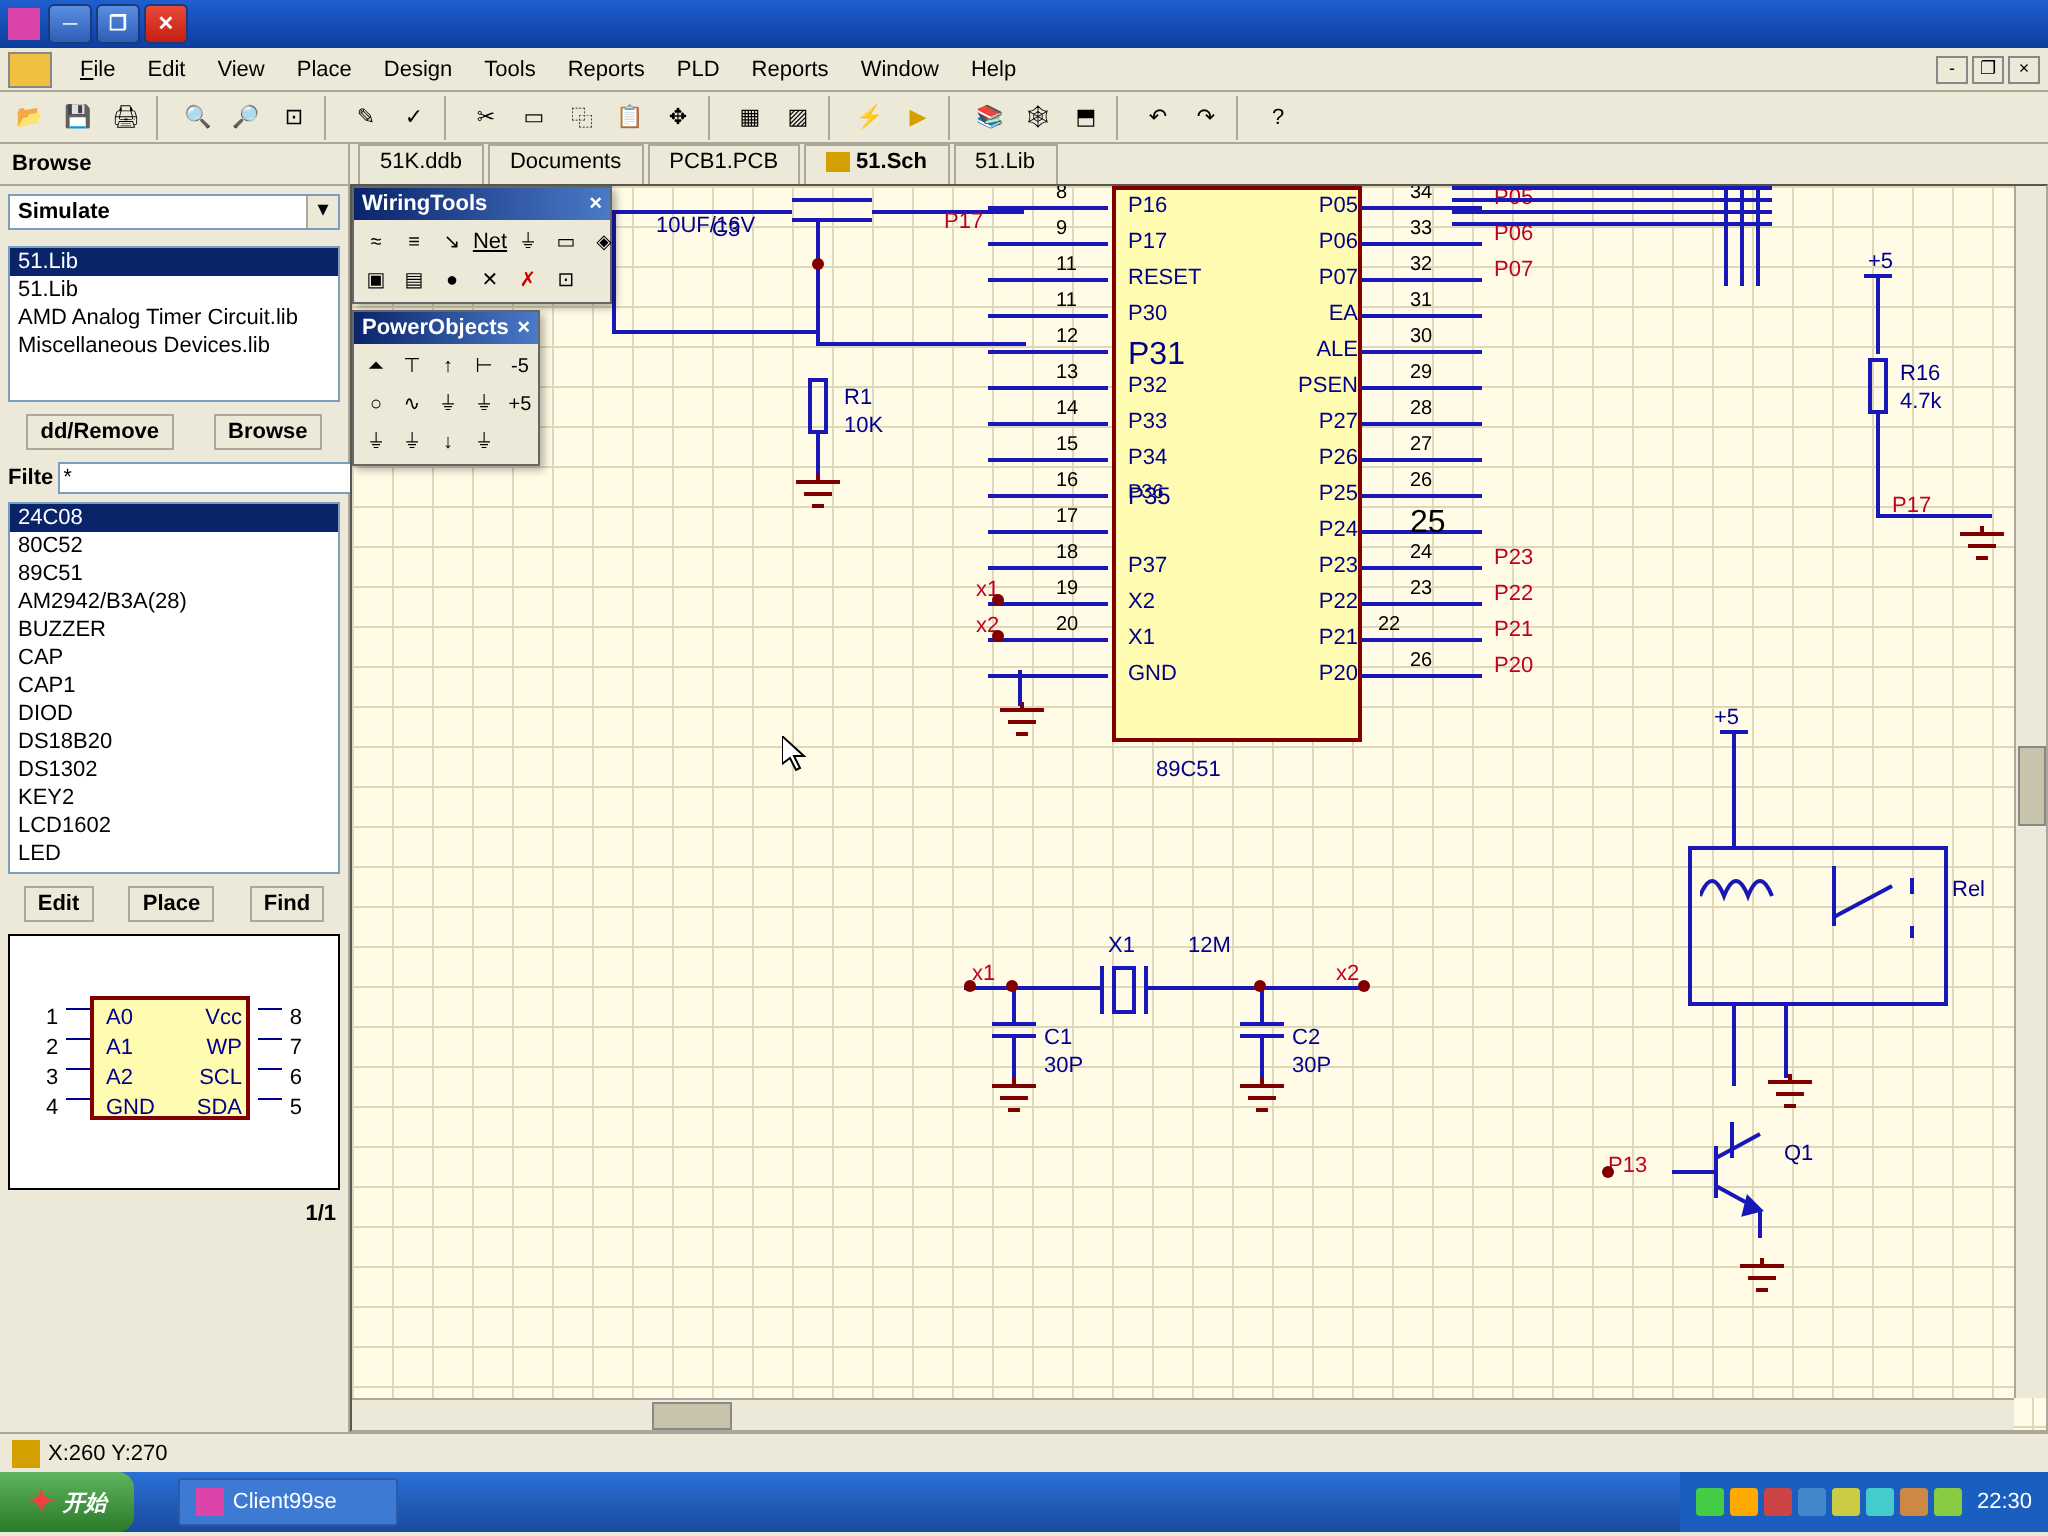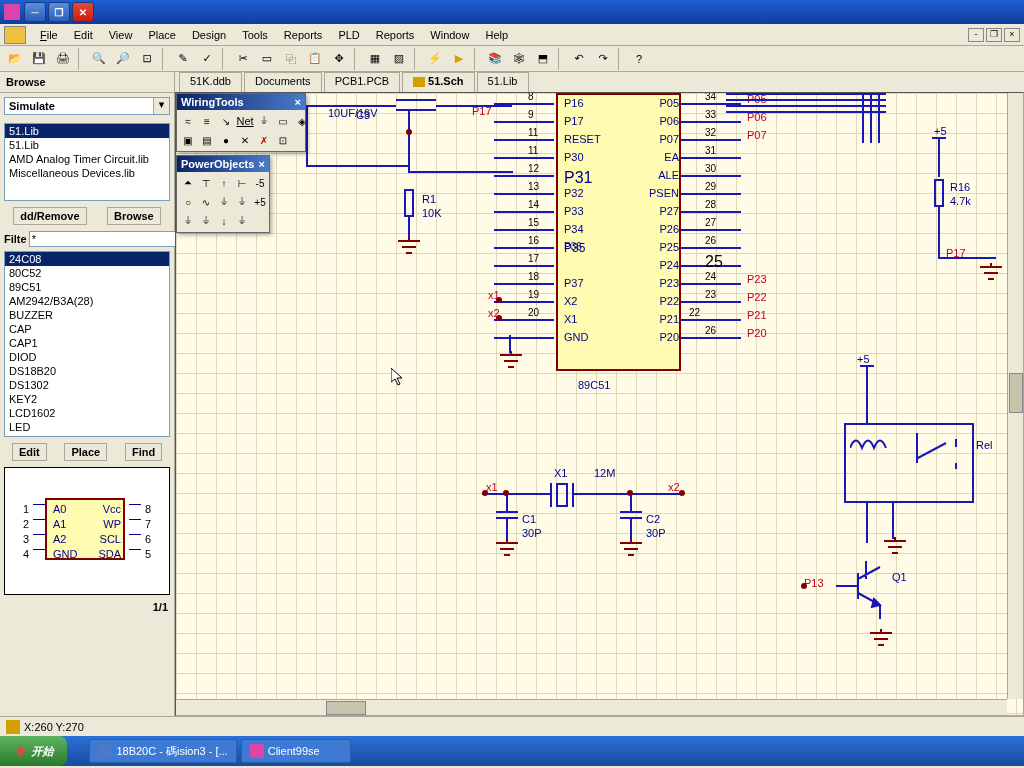--- a/index.html
+++ b/index.html
@@ -502,20 +502,27 @@
   <span>X:260 Y:270</span>
 </div>
 
 <div class="taskbar">
   <div class="start-btn">
     <span class="start-icon">✦</span>
     <span>开始</span>
   </div>
   <div style="width:20px"></div>
   <div class="task-btn">
-    <div class="task-btn-icon" style="background:#4a7ac8"></div>
-    <span>18B20C  - 碼ision3 - [...</span>
-  </div>
-  <div class="task-btn">
     <div class="task-btn-icon" style="background:#d4a"></div>
     <span>Client99se</span>
   </div>
+  <div class="tray">
+    <div class="tray-icon" style="background:#4c4"></div>
+    <div class="tray-icon" style="background:#fa0"></div>
+    <div class="tray-icon" style="background:#c44"></div>
+    <div class="tray-icon" style="background:#48c"></div>
+    <div class="tray-icon" style="background:#cc4"></div>
+    <div class="tray-icon" style="background:#4cc"></div>
+    <div class="tray-icon" style="background:#c84"></div>
+    <div class="tray-icon" style="background:#8c4"></div>
+    <span style="margin-left:4px">22:30</span>
+  </div>
 </div>
 
 </body></html>

